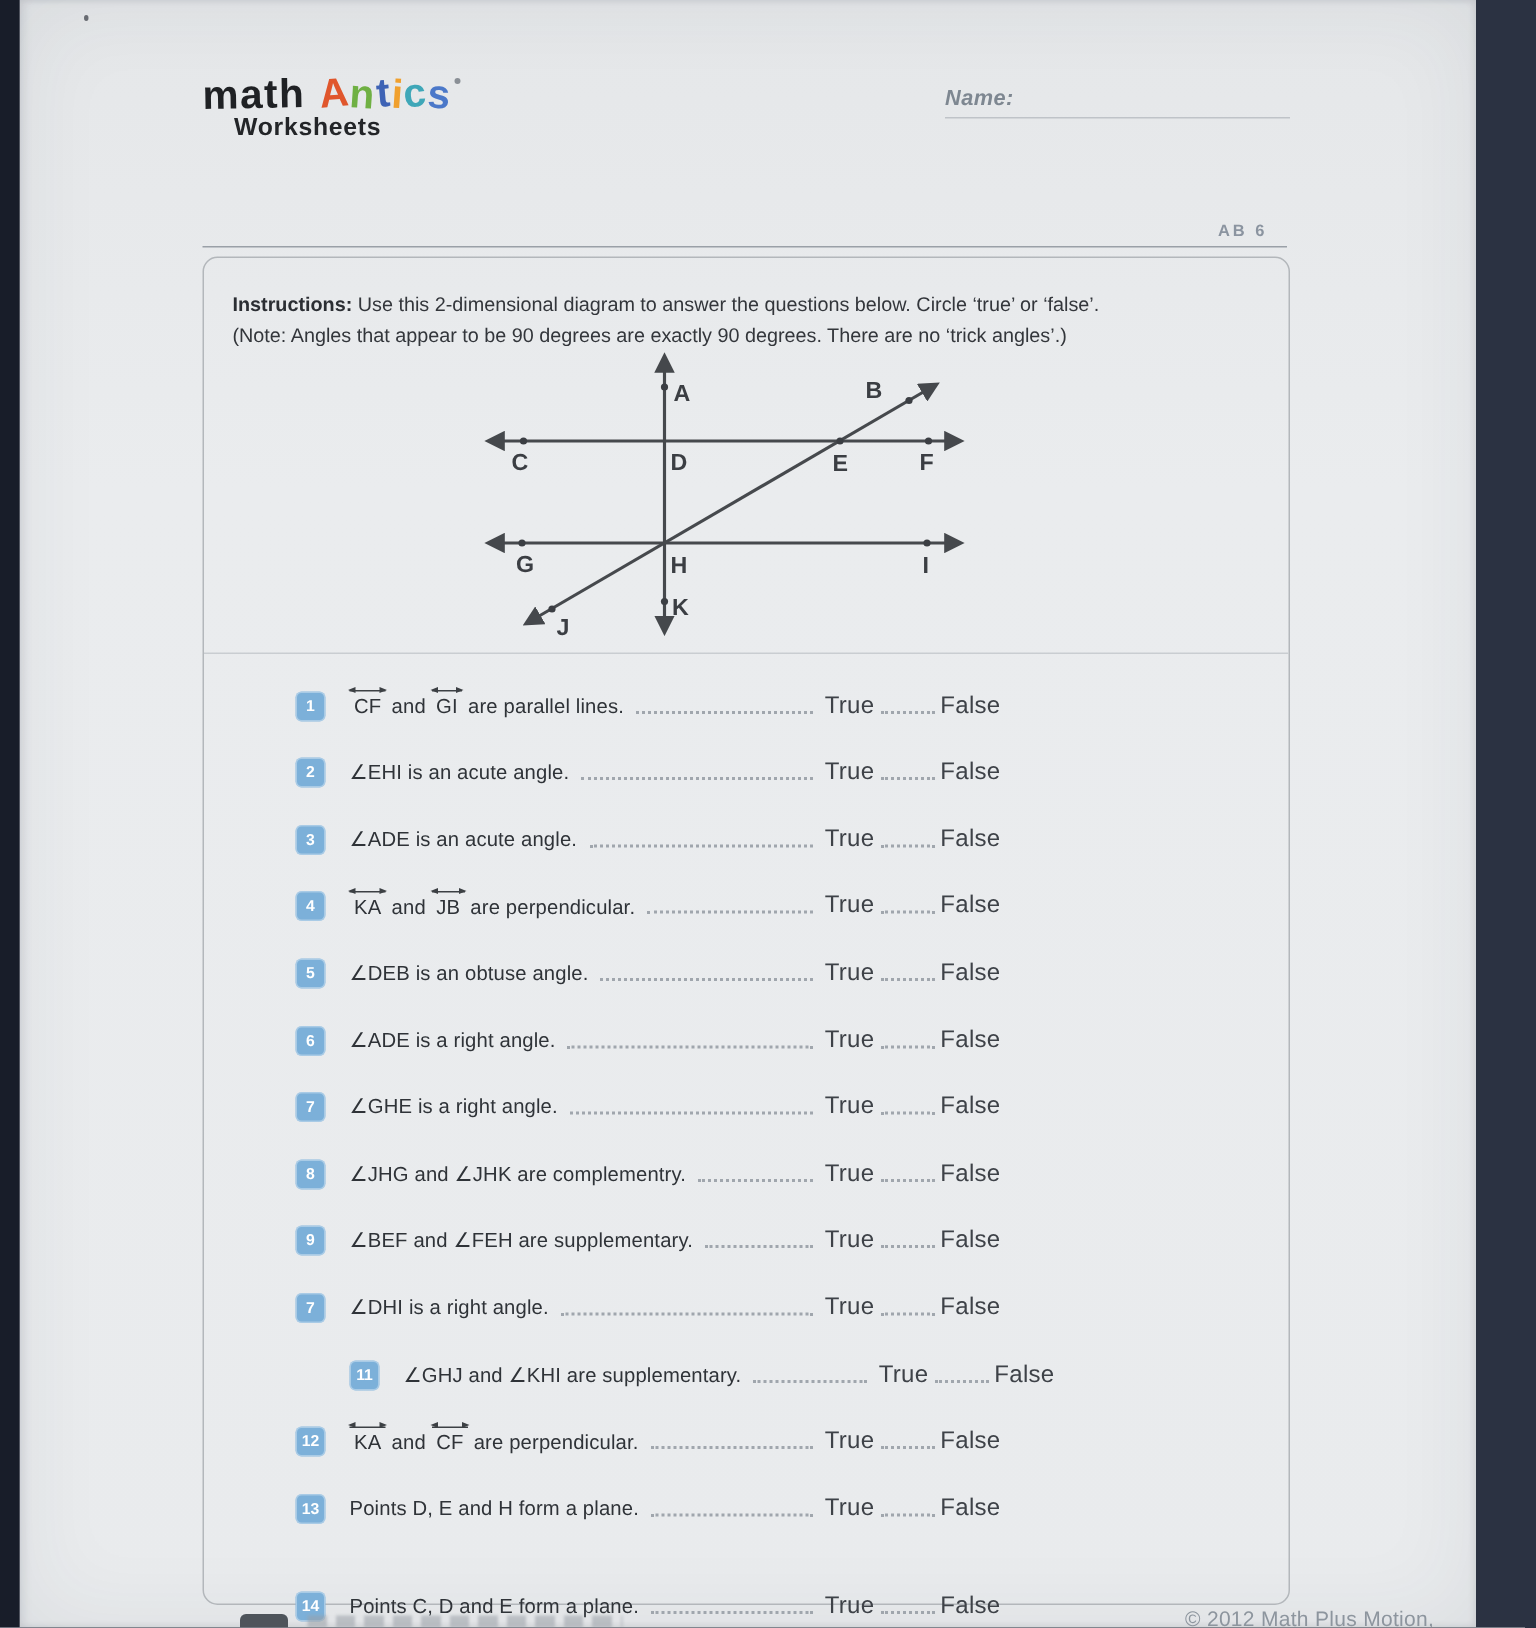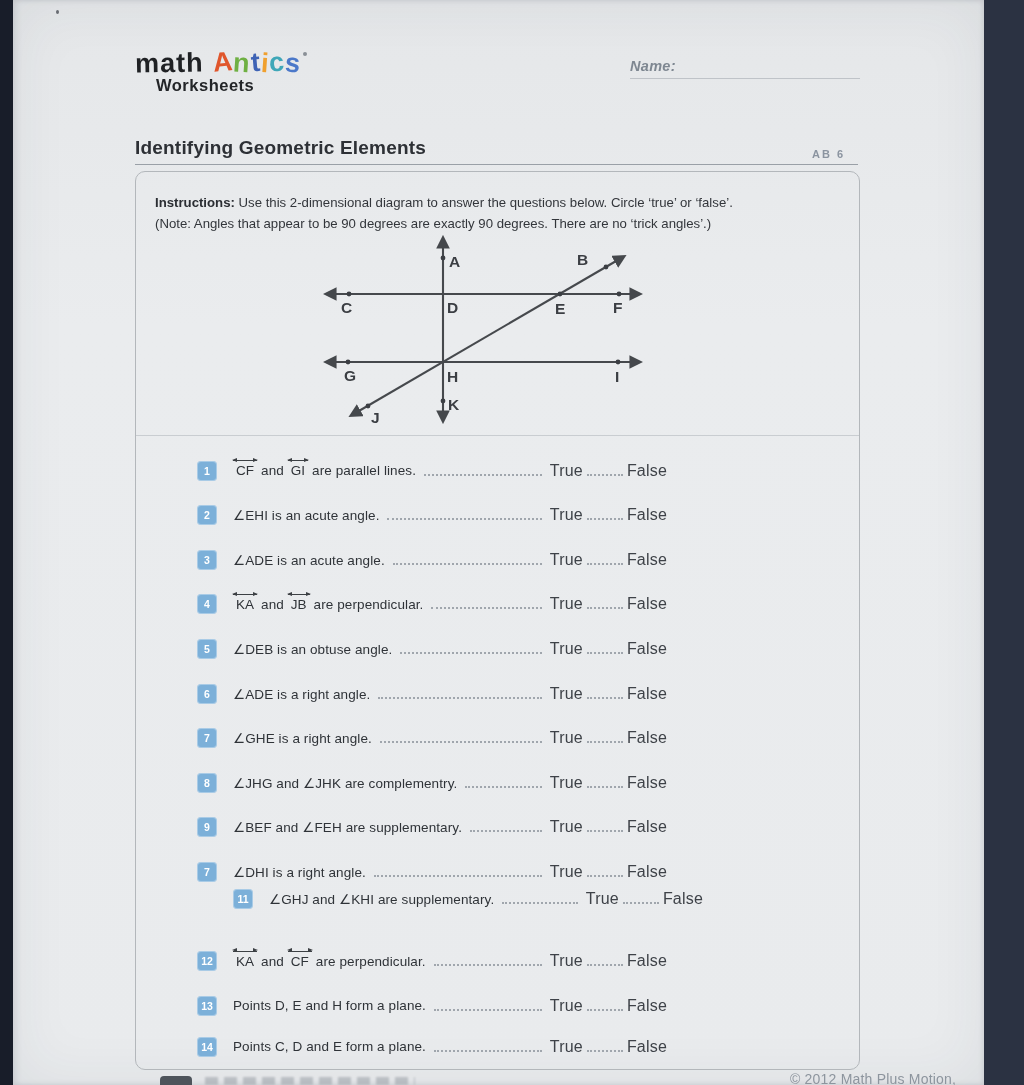--- a/index.html
+++ b/index.html
@@ -78,21 +78,20 @@
     <div class="logo">
       <div class="logo-l1"><span class="mword">math</span><span class="antics"><span class="al" style="color: rgb(224, 86, 44);">A</span><span class="al" style="color: rgb(111, 176, 67);">n</span><span class="al" style="color: rgb(62, 99, 181);">t</span><span class="al" style="color: rgb(240, 160, 46);">i</span><span class="al" style="color: rgb(63, 167, 184);">c</span><span class="al" style="color: rgb(75, 120, 201);">s</span></span><span class="tm"></span></div>
       <div class="logo-l2">Worksheets</div>
     </div>
 
     <div class="field field-name">
       <span class="field-label">Name:</span>
       <div class="field-line"></div>
     </div>
 
-    <div class="title">Identifying Geometric Elements</div>
     <div class="title-code">AB 6</div>
     <div class="title-rule"></div>
 
     <div class="main-box">
       <p class="instructions">
         <b>Instructions:</b>
         <span>Use this 2-dimensional diagram to answer the questions below.  Circle ‘true’ or ‘false’.</span><br>
         <span>(Note: Angles that appear to be 90 degrees are exactly 90 degrees.  There are no ‘trick angles’.)</span>
       </p>
 
@@ -206,21 +205,21 @@
             <span class="tf">False</span>
           </div>
           <div class="q-row" style="top: 689.4px;">
             <span class="q-badge">7</span>
             <span class="q-text">∠DHI is a right angle.</span>
             <span class="leader"></span>
             <span class="tf">True</span>
             <span class="leader gap"></span>
             <span class="tf">False</span>
           </div>
-          <div class="q-row" style="top: 716px; padding-left: 36px;">
+          <div class="q-row" style="top: 734px; padding-left: 36px;">
             <span class="q-badge">11</span>
             <span class="q-text">∠GHJ and ∠KHI are supplementary.</span>
             <span class="leader"></span>
             <span class="tf">True</span>
             <span class="leader gap"></span>
             <span class="tf">False</span>
           </div>
           <div class="q-row" style="top: 778.6px;">
             <span class="q-badge">12</span>
             <span class="q-text"><span class="seg"><i class="ol"></i>KA</span> and <span class="seg"><i class="ol"></i>CF</span> are perpendicular.</span>
@@ -230,21 +229,21 @@
             <span class="tf">False</span>
           </div>
           <div class="q-row" style="top: 823.2px;">
             <span class="q-badge">13</span>
             <span class="q-text">Points D, E and H form a plane.</span>
             <span class="leader"></span>
             <span class="tf">True</span>
             <span class="leader gap"></span>
             <span class="tf">False</span>
           </div>
-          <div class="q-row" style="top: 864px;">
+          <div class="q-row" style="top: 888px;">
             <span class="q-badge">14</span>
             <span class="q-text">Points C, D and E form a plane.</span>
             <span class="leader"></span>
             <span class="tf">True</span>
             <span class="leader gap"></span>
             <span class="tf">False</span>
           </div>
         </div>
     </div>
 

